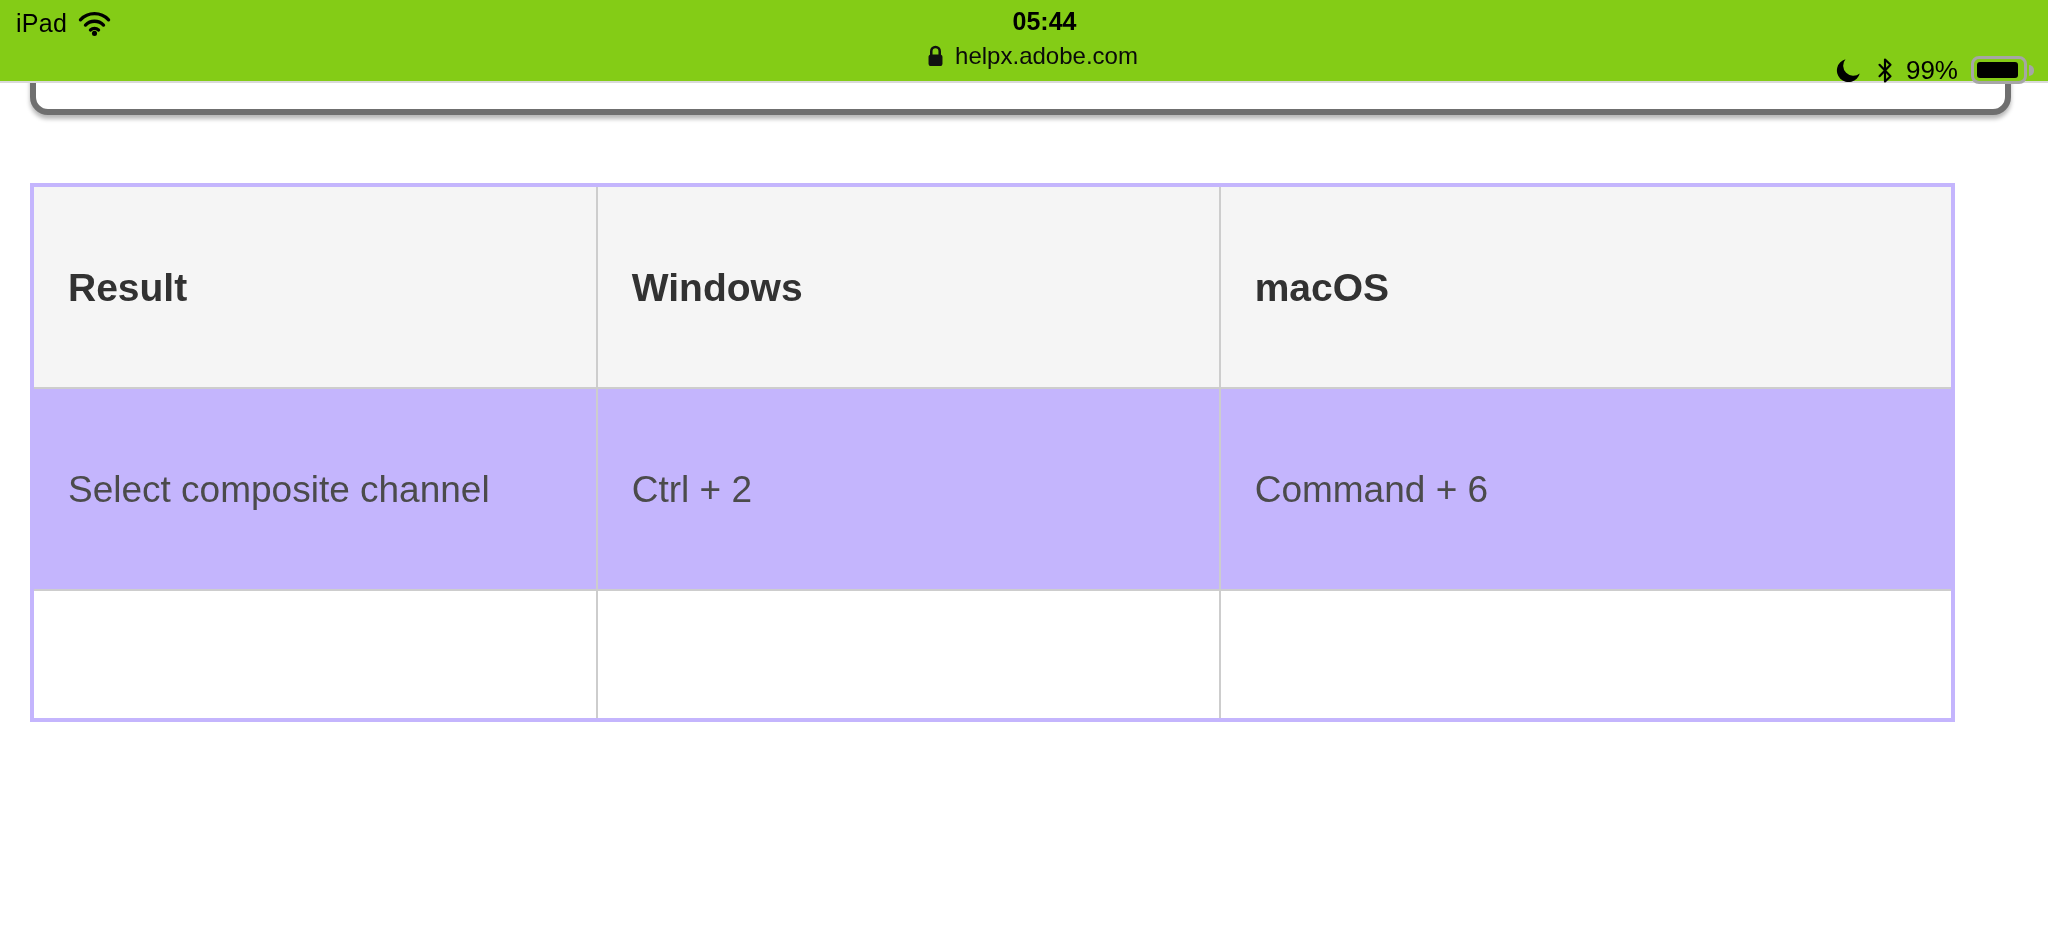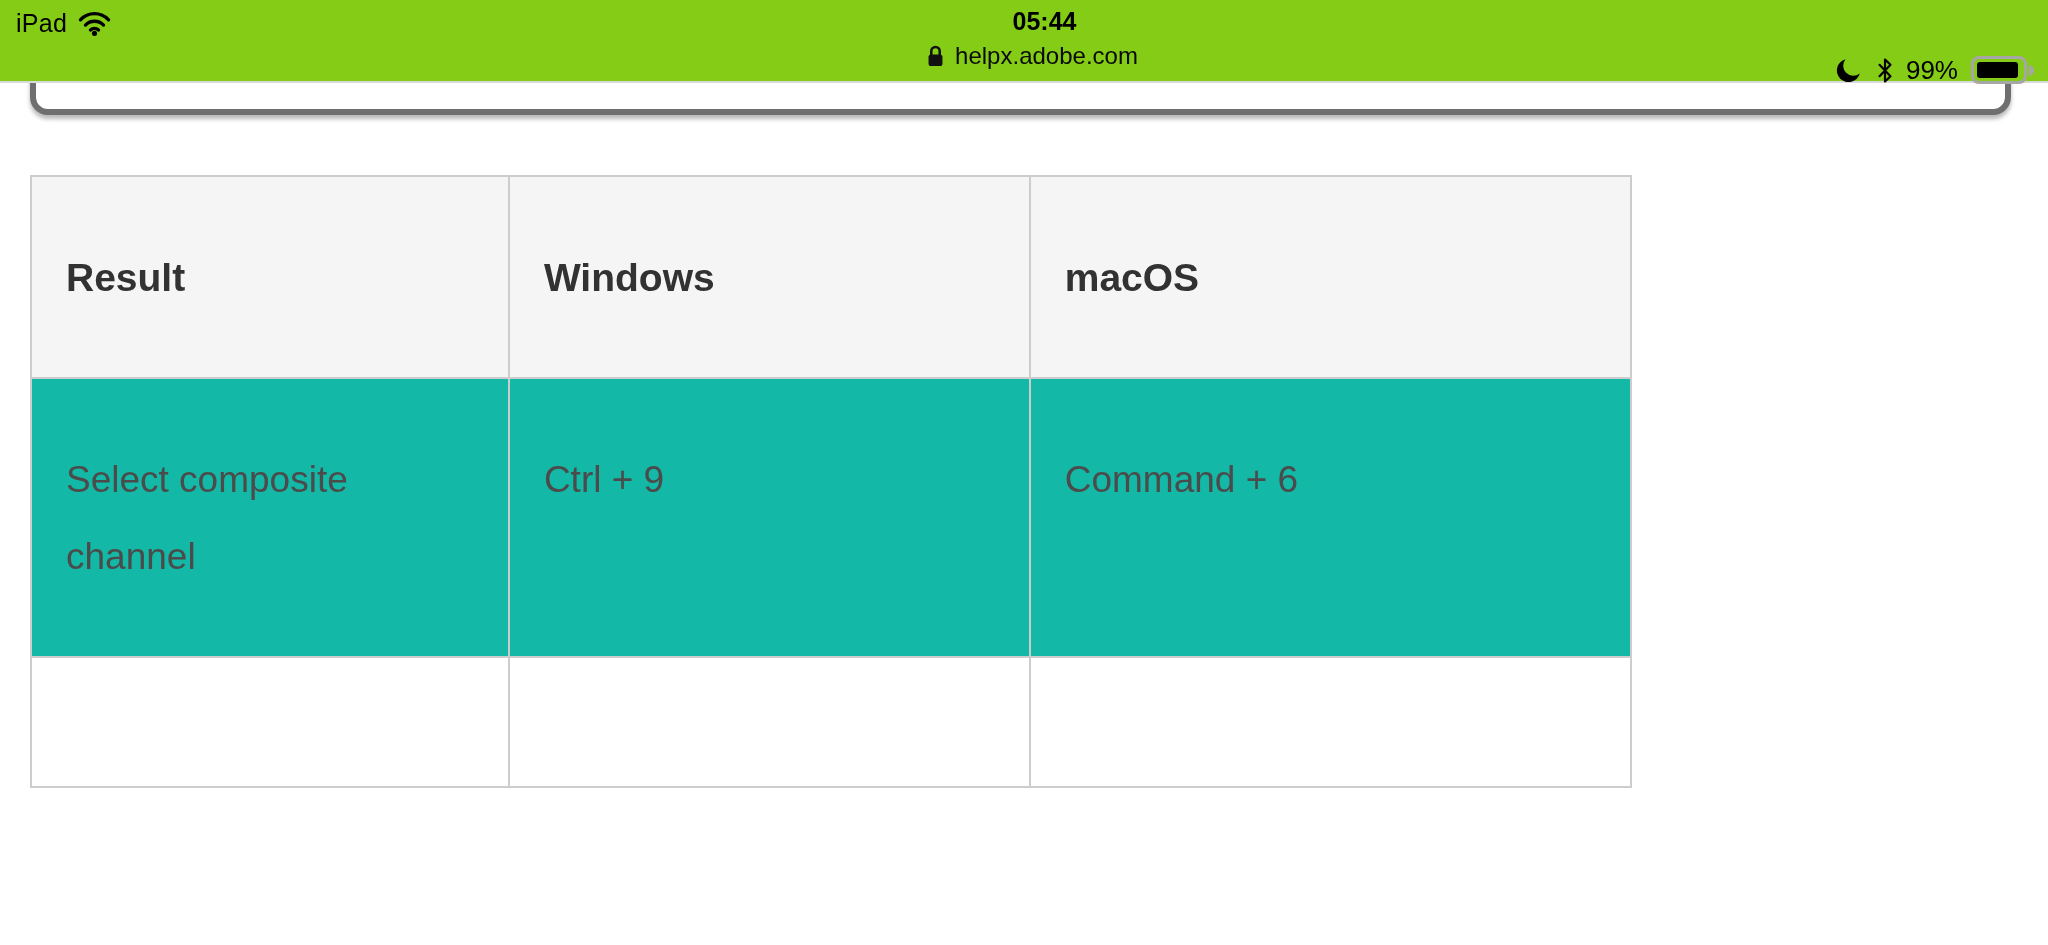--- a/index.html
+++ b/index.html
@@ -43,34 +43,34 @@
   
   .partial-box {
     position:absolute; left:30px; right:37px; top:16px; height:99px;
     background:#fff; border:6px solid #6f6f6f; border-radius:18px;
     box-shadow:0 4px 4px rgba(0,0,0,0.28);
     z-index:1;
   }
 
   
   .shortcut-table {
-    position:absolute; left:30px; top:175px; width:1602px;
+    position:absolute; left:30px; top:183px; width:1925px;
     border-collapse:collapse; background:#fff; z-index:2;
-    border:1px solid #c4b5fd;
+    border:4px solid #c4b5fd;
   }
   .shortcut-table th, .shortcut-table td {
     border:2px solid #cdcdcd;
     text-align:left; vertical-align:top;
     padding:62px 40px 61px 34px;
     font-size:37px; line-height:77px; color:#4b4b4b;
   }
   .shortcut-table th {
     background:#f5f5f5; font-weight:700; color:#323232; font-size:39px;
   }
-  .shortcut-table tr.stripe td { background:#14b8a6; }
+  .shortcut-table tr.stripe td { background:#c4b5fd; }
   .shortcut-table tr.row-partial td { padding:0; height:130px; background:#fff; }
 </style>
 </head>
 <body>
 
 <div class="status-bar">
 
   <div class="sb-left">
     <span>iPad</span>
     <svg width="33" height="25" viewBox="0 0 30 22">
@@ -122,21 +122,21 @@
   <thead>
     <tr>
       <th>Result</th>
       <th>Windows</th>
       <th>macOS</th>
     </tr>
   </thead>
   <tbody>
     <tr class="stripe">
       <td>Select composite channel</td>
-      <td>Ctrl + 9</td>
+      <td>Ctrl + 2</td>
       <td>Command + 6</td>
     </tr>
     <tr class="row-partial">
       <td></td>
       <td></td>
       <td></td>
     </tr>
   </tbody>
 </table>
 

